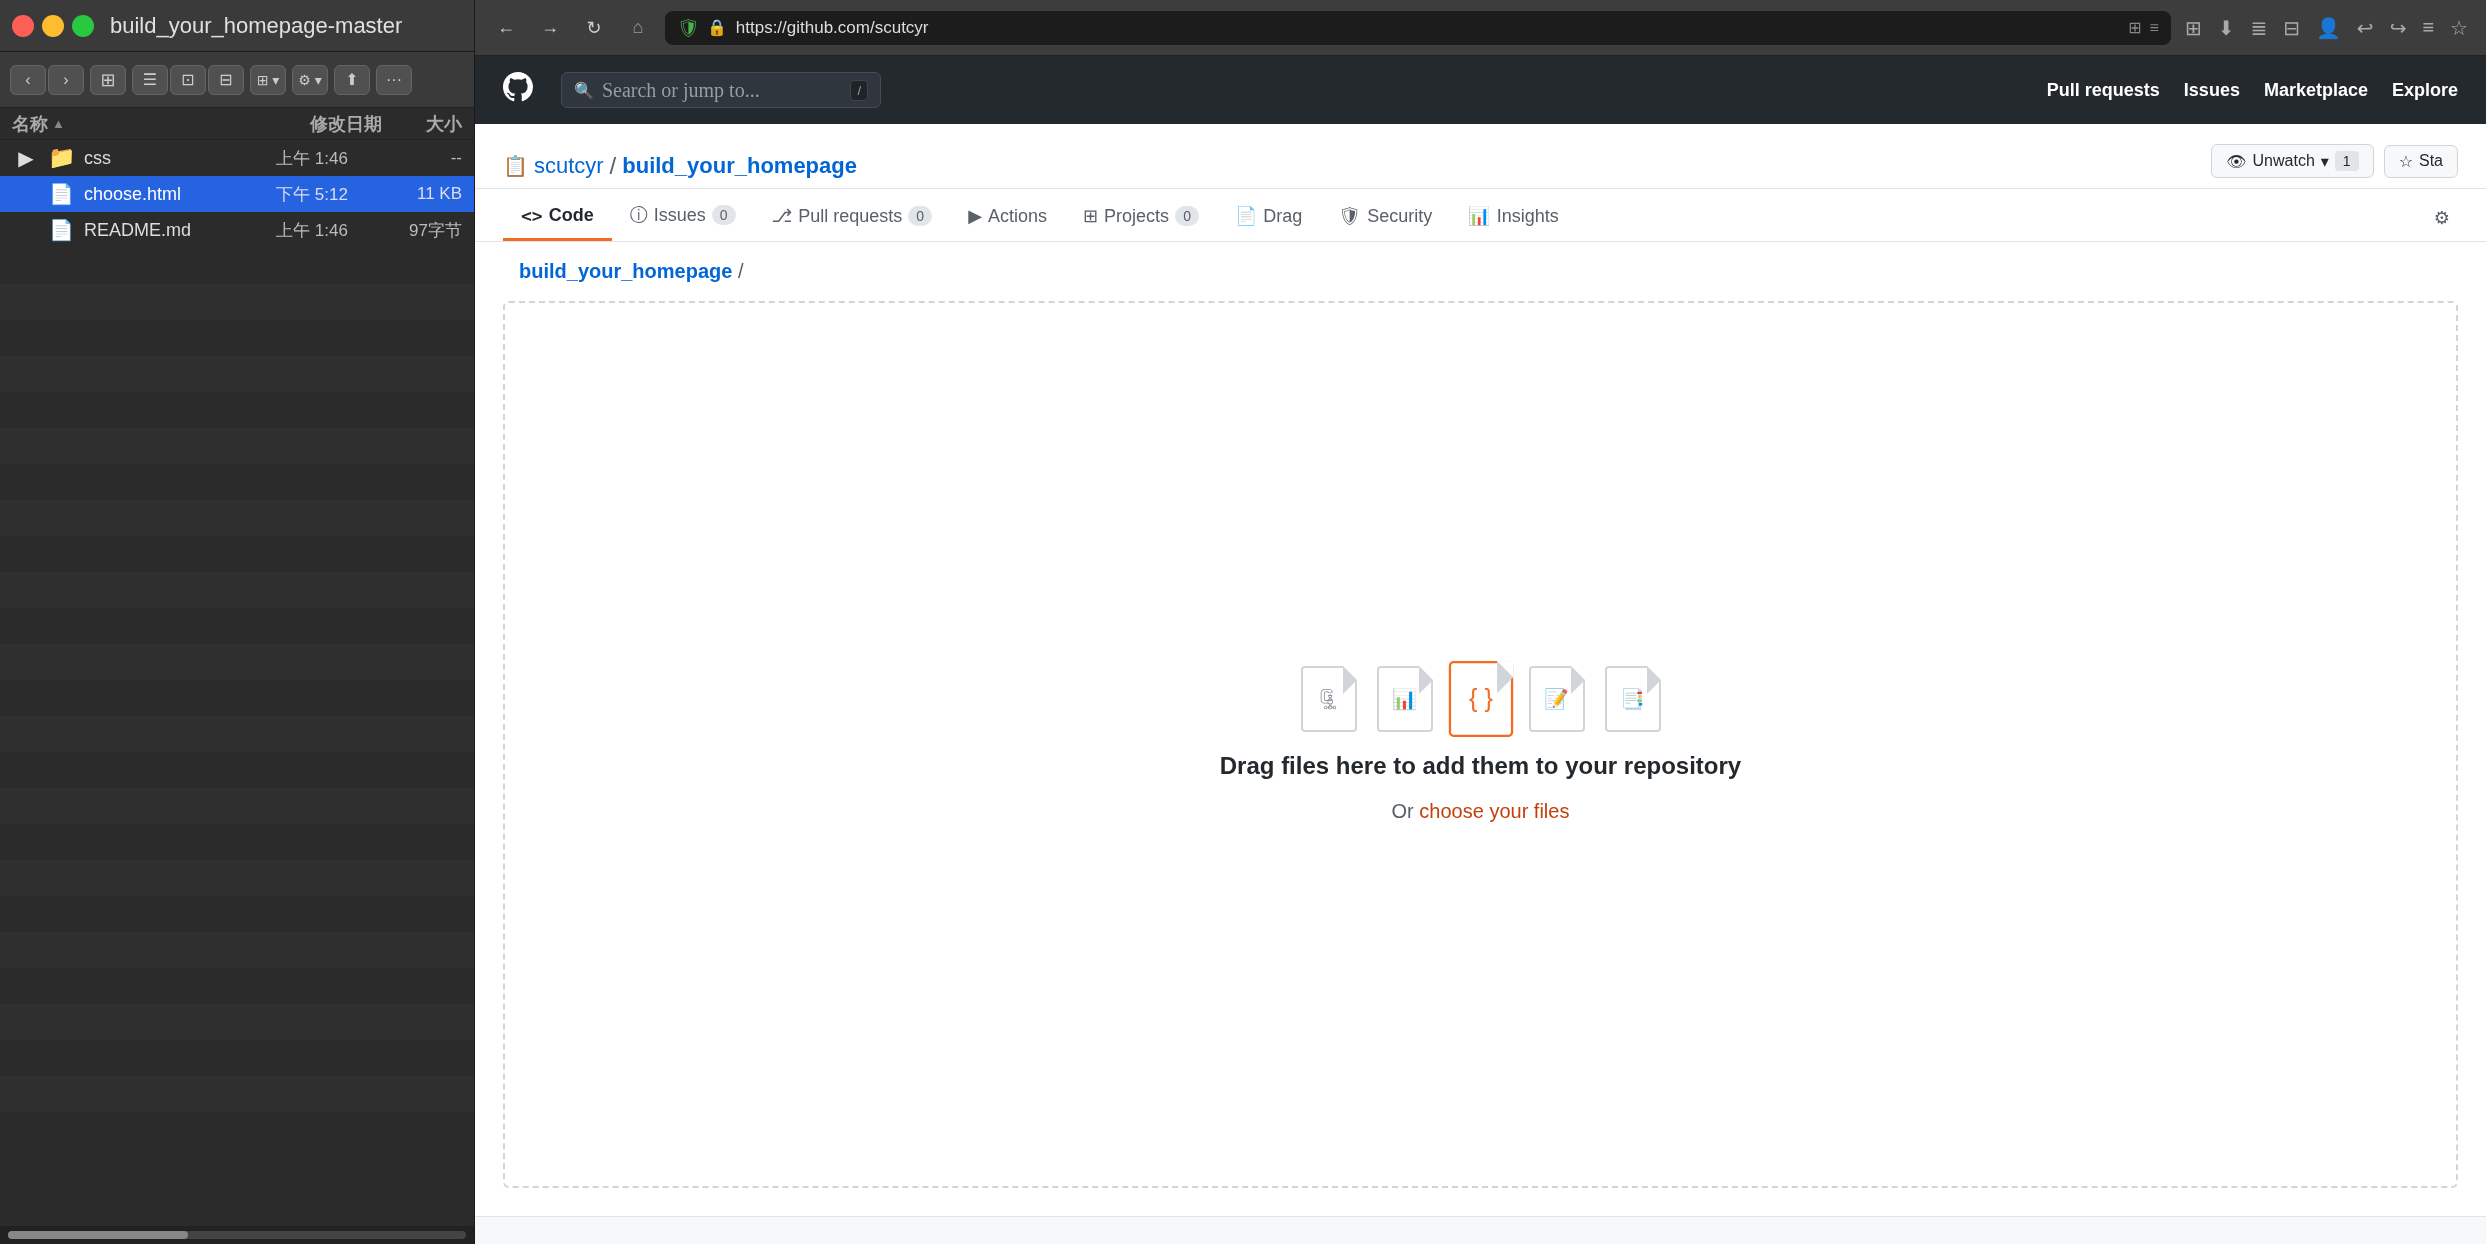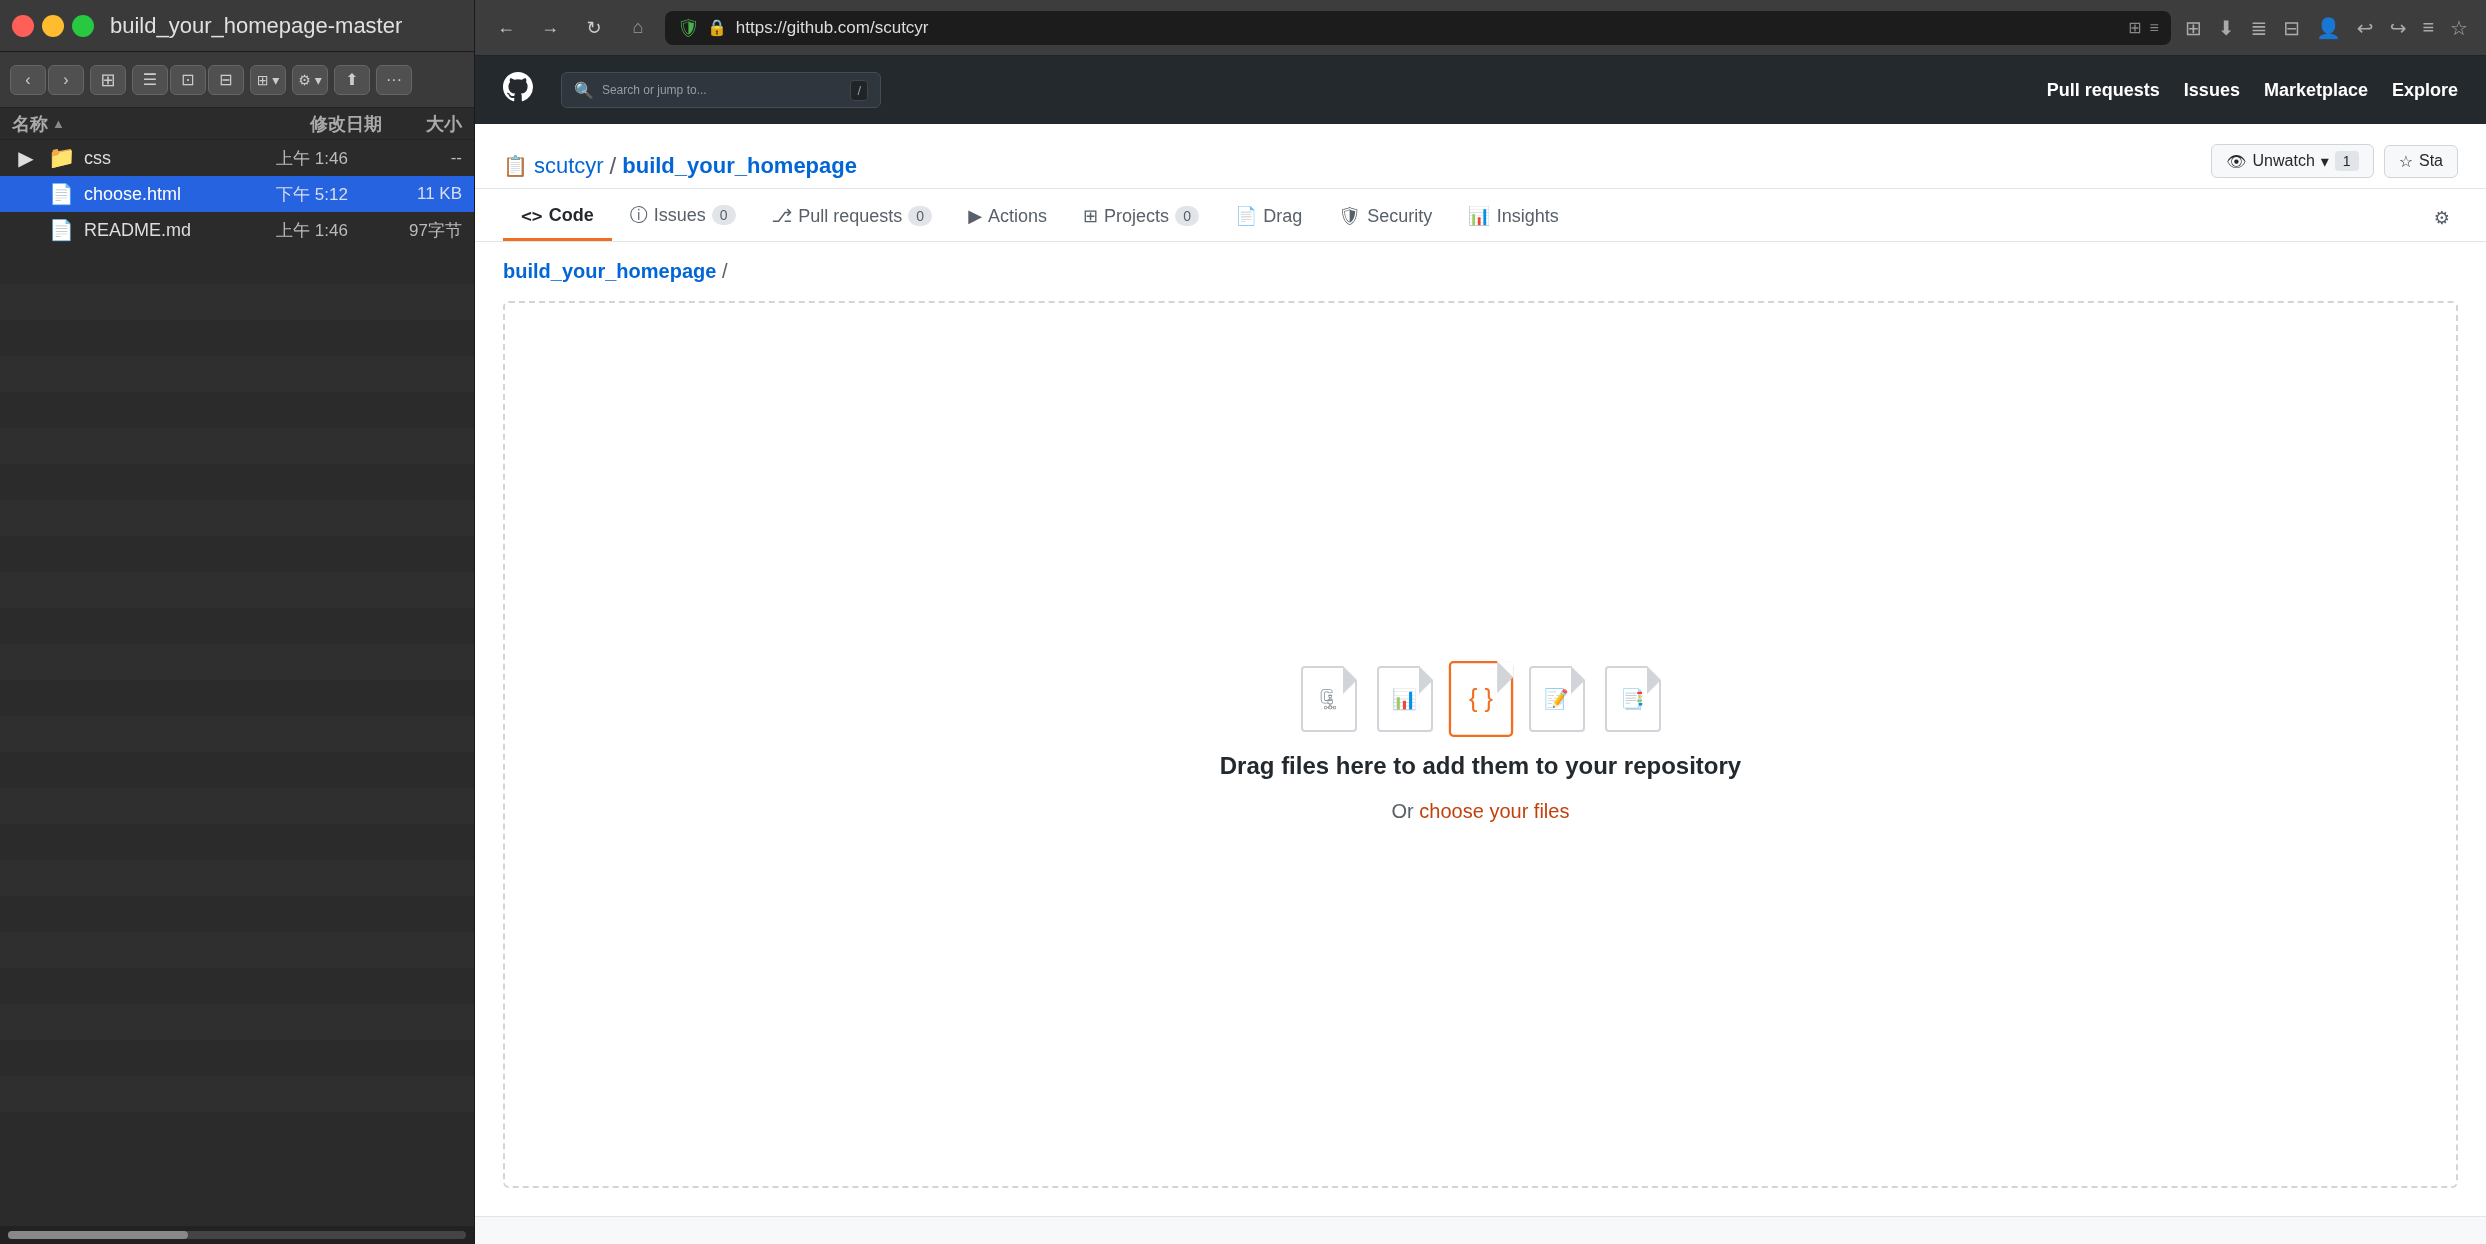--- a/index.html
+++ b/index.html
@@ -234,22 +234,23 @@
       border: 1px solid #444d56;
       border-radius: 6px;
       display: flex;
       align-items: center;
       padding: 0 12px;
       gap: 8px;
     }
 
     .gh-search-text {
       color: #959da5;
-      font-size: 12px;
+      font-size: 20px;
       flex: 1;
+      font-family: Liberation Serif, serif;
     }
 
     .gh-search-kbd {
       background: #1f2428;
       border: 1px solid #444;
       border-radius: 4px;
       padding: 2px 6px;
       color: #959da5;
       font-size: 13px;
     }
@@ -368,21 +369,21 @@
 
     .tab-badge {
       background: #e1e4e8;
       border-radius: 20px;
       padding: 2px 8px;
       font-size: 14px;
       color: #586069;
     }
 
     .repo-path {
-      padding: 18px 28px;
+      padding: 18px 44px;
       font-size: 20px;
     }
 
     .repo-path a {
       color: #0366d6;
       text-decoration: none;
       font-weight: 600;
     }
 
     .repo-path .separator {

